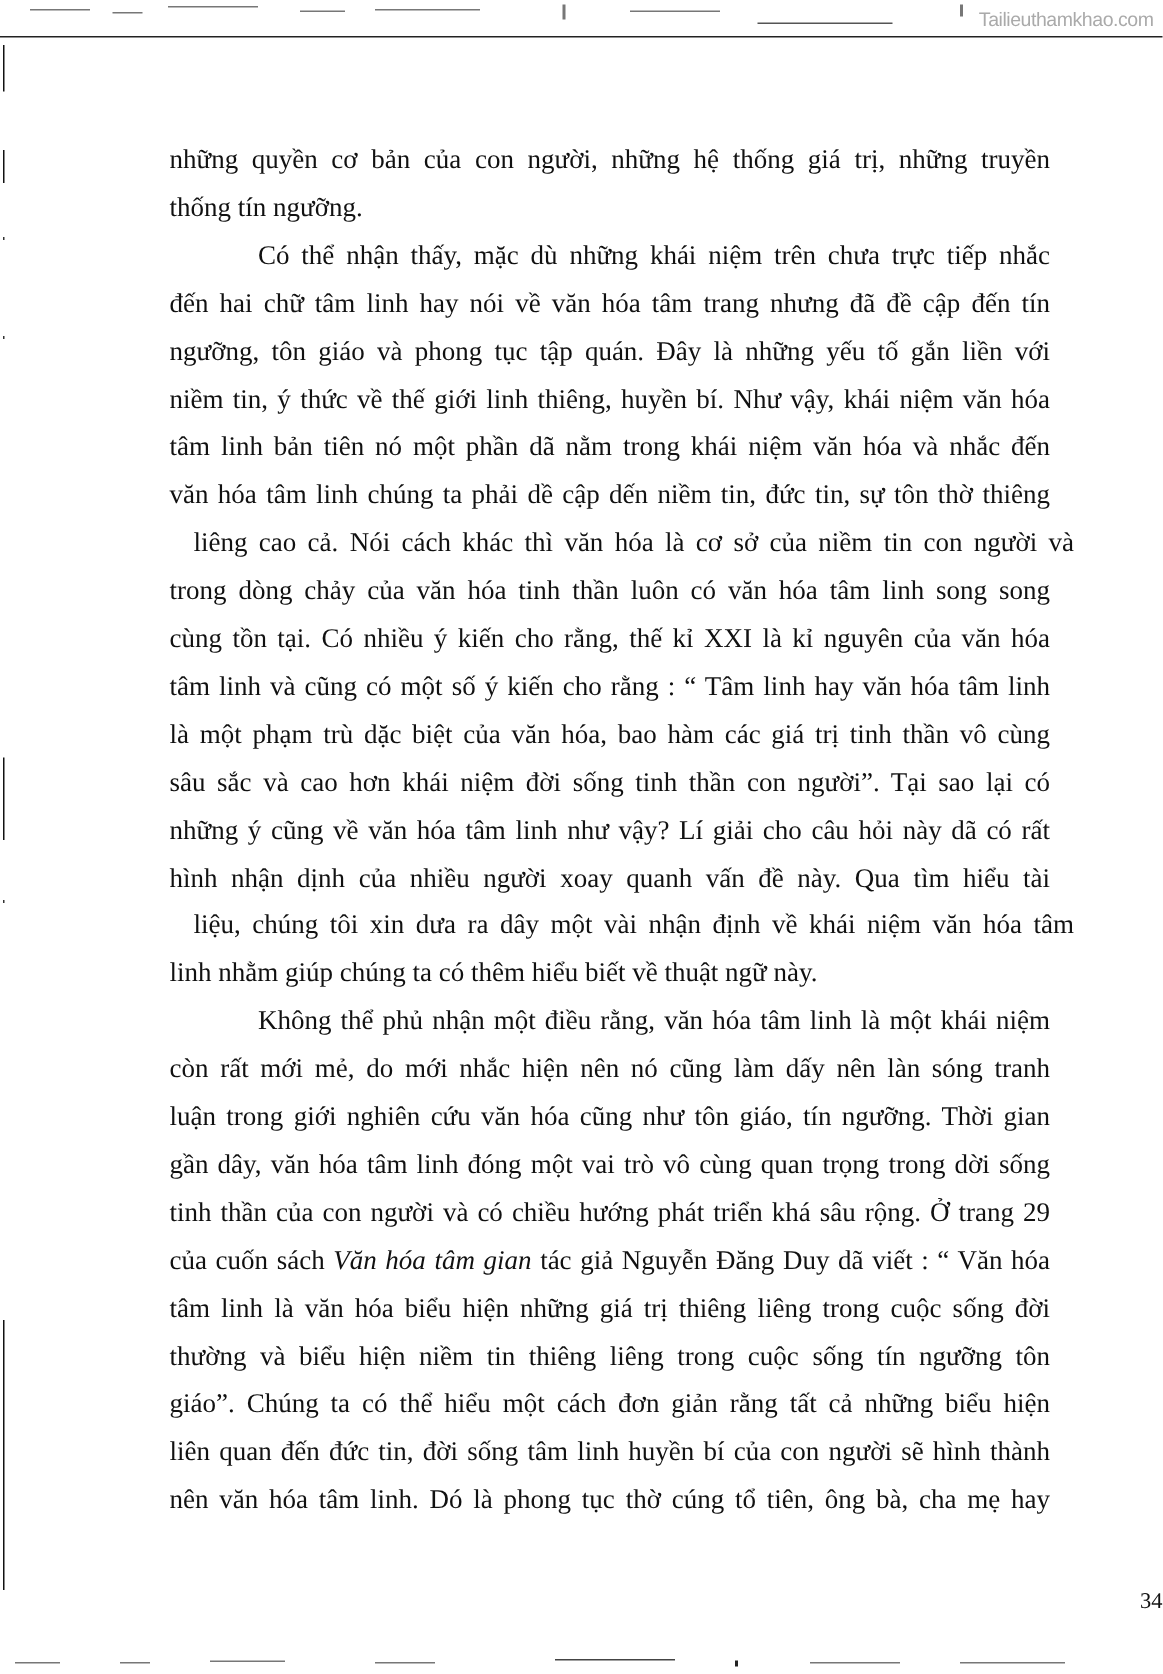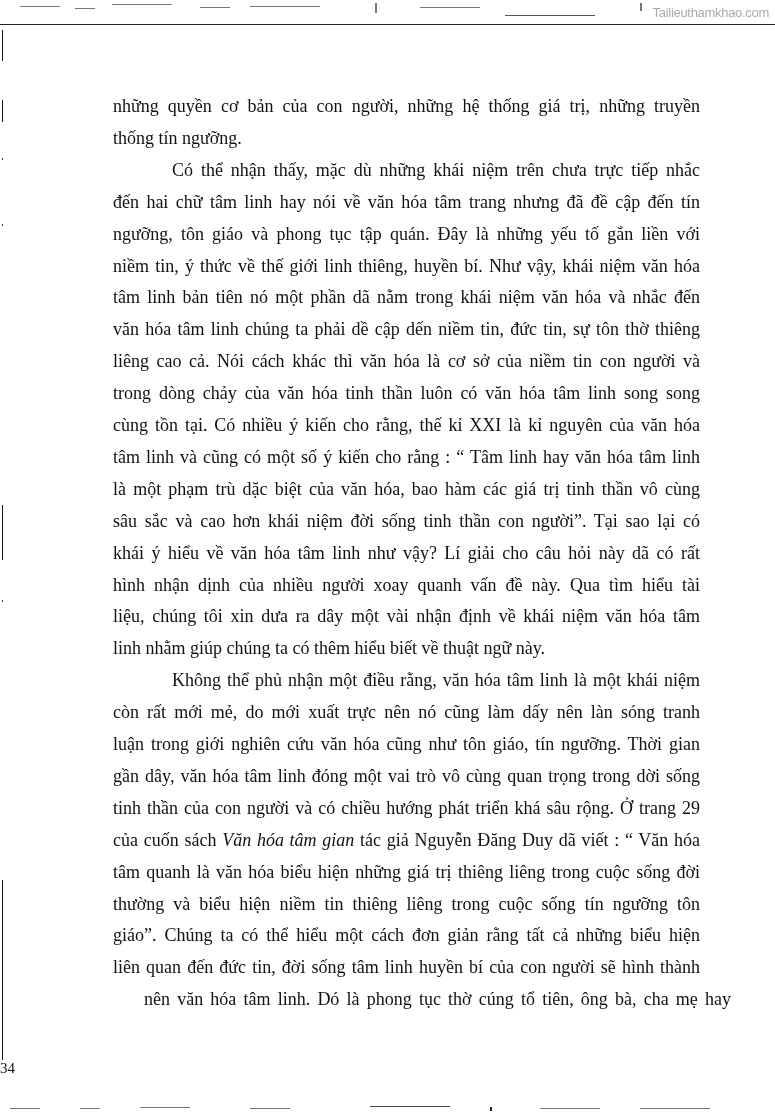--- a/index.html
+++ b/index.html
@@ -7,21 +7,21 @@
     .scan-noise-top { position: absolute; left: 0; top: 0; width: 775px; height: 24px; }
     .noise { position: absolute; background: #777; height: 1px; }
     .top-rule { position: absolute; left: 0; top: 24px; width: 775px; height: 1px; background: #222; }
     .watermark { position: absolute; right: 6px; top: 5px; font-family: "Liberation Sans", "DejaVu Sans", sans-serif; font-size: 13px; color: #aaa; letter-spacing: -0.3px; }
     .margin-line { position: absolute; left: 2px; width: 1px; background: #111; }
     .margin-dot { position: absolute; left: 2px; width: 1px; height: 2px; background: #333; }
     .page { position: absolute; left: 113px; top: 90px; width: 587px; }
     .line { position: absolute; left: 0; width: 587px; height: 32px; font-size: 18px; line-height: 32px; white-space: nowrap; text-align: justify; text-align-last: justify; font-family: Liberation Serif, serif; }
     .line.indent { padding-left: 59px; width: 528px; }
     .line.last { text-align-last: left; }
-    .page-number { position: absolute; left: 0; width: 775px; top: 1060px; text-align: left; font-size: 15px; }
+    .page-number { position: absolute; left: 0; width: 775px; top: 1060px; text-align: right; font-size: 15px; }
     .bottom-noise { position: absolute; left: 0; top: 1106px; width: 775px; height: 6px; }
     em { font-style: italic; }
   </style>
 </head>
 <body>
 
 <div class="scan-noise-top">
   <div class="noise" style="left:20px;top:6px;width:40px;"></div>
   <div class="noise" style="left:75px;top:8px;width:20px;"></div>
   <div class="noise" style="left:112px;top:4px;width:60px;"></div>
@@ -45,41 +45,41 @@
 
 <div class="page" id="page">
     <div class="line" style="top: 0px;">những quyền cơ bản của con người, những hệ thống giá trị, những truyền</div>
     <div class="line last" style="top: 31.9px;">thống tín ngưỡng.</div>
     <div class="line indent" style="top: 63.8px;">Có thể nhận thấy, mặc dù những khái niệm trên chưa trực tiếp nhắc</div>
     <div class="line" style="top: 95.7px;">đến hai chữ tâm linh hay nói về văn hóa tâm trang nhưng đã đề cập đến tín</div>
     <div class="line" style="top: 127.6px;">ngưỡng, tôn giáo và phong tục tập quán. Đây là những yếu tố gắn liền với</div>
     <div class="line" style="top: 159.5px;">niềm tin, ý thức về thế giới linh thiêng, huyền bí. Như vậy, khái niệm văn hóa</div>
     <div class="line" style="top: 191.4px;">tâm linh bản tiên nó một phần dã nằm trong khái niệm văn hóa và nhắc đến</div>
     <div class="line" style="top: 223.3px;">văn hóa tâm linh chúng ta phải dề cập dến niềm tin, đức tin, sự tôn thờ thiêng</div>
-    <div class="line" style="top: 255.2px;">liêng cao cả. Nói cách khác thì văn hóa là cơ sở của niềm tin con người và</div>
+    <div class="line" style="top: 255.2px; margin-left: 16px;">liêng cao cả. Nói cách khác thì văn hóa là cơ sở của niềm tin con người và</div>
     <div class="line" style="top: 287.1px;">trong dòng chảy của văn hóa tinh thần luôn có văn hóa tâm linh song song</div>
     <div class="line" style="top: 319px;">cùng tồn tại. Có nhiều ý kiến cho rằng, thế kỉ XXI là kỉ nguyên của văn hóa</div>
     <div class="line" style="top: 350.9px;">tâm linh và cũng có một số ý kiến cho rằng : “ Tâm linh hay văn hóa tâm linh</div>
     <div class="line" style="top: 382.8px;">là một phạm trù dặc biệt của văn hóa, bao hàm các giá trị tinh thần vô cùng</div>
     <div class="line" style="top: 414.7px;">sâu sắc và cao hơn khái niệm đời sống tinh thần con người”. Tại sao lại có</div>
-    <div class="line" style="top: 446.6px;">khái ý hiểu về văn hóa tâm linh như vậy? Lí giải cho câu hỏi này dã có rất</div>
+    <div class="line" style="top: 446.6px;">những ý cũng về văn hóa tâm linh như vậy? Lí giải cho câu hỏi này dã có rất</div>
     <div class="line" style="top: 478.5px;">hình nhận dịnh của nhiều người xoay quanh vấn đề này. Qua tìm hiểu tài</div>
-    <div class="line" style="top: 510.4px;">liệu, chúng tôi xin dưa ra dây một vài nhận định về khái niệm văn hóa tâm</div>
+    <div class="line" style="top: 510.4px; margin-left: 16px;">liệu, chúng tôi xin dưa ra dây một vài nhận định về khái niệm văn hóa tâm</div>
     <div class="line last" style="top: 542.3px;">linh nhằm giúp chúng ta có thêm hiểu biết về thuật ngữ này.</div>
     <div class="line indent" style="top: 574.2px;">Không thể phủ nhận một điều rằng, văn hóa tâm linh là một khái niệm</div>
-    <div class="line" style="top: 606.1px;">còn rất mới mẻ, do mới xuất trực nên nó cũng làm dấy nên làn sóng tranh</div>
+    <div class="line" style="top: 606.1px;">còn rất mới mẻ, do mới nhắc hiện nên nó cũng làm dấy nên làn sóng tranh</div>
     <div class="line" style="top: 638px;">luận trong giới nghiên cứu văn hóa cũng như tôn giáo, tín ngưỡng. Thời gian</div>
     <div class="line" style="top: 669.9px;">gần dây, văn hóa tâm linh đóng một vai trò vô cùng quan trọng trong dời sống</div>
     <div class="line" style="top: 701.8px;">tinh thần của con người và có chiều hướng phát triển khá sâu rộng. Ở trang 29</div>
     <div class="line" style="top: 733.7px;"><span>của cuốn sách </span><em>Văn hóa tâm gian</em><span> tác giả Nguyễn Đăng Duy dã viết : “ Văn hóa</span></div>
-    <div class="line" style="top: 765.6px;">tâm quanh là văn hóa biểu hiện những giá trị thiêng liêng trong cuộc sống đời</div>
+    <div class="line" style="top: 765.6px;">tâm linh là văn hóa biểu hiện những giá trị thiêng liêng trong cuộc sống đời</div>
     <div class="line" style="top: 797.5px;">thường và biểu hiện niềm tin thiêng liêng trong cuộc sống tín ngưỡng tôn</div>
     <div class="line" style="top: 829.4px;">giáo”. Chúng ta có thể hiểu một cách đơn giản rằng tất cả những biểu hiện</div>
     <div class="line" style="top: 861.3px;">liên quan đến đức tin, đời sống tâm linh huyền bí của con người sẽ hình thành</div>
-    <div class="line" style="top: 893.2px; margin-left: 31px;">nên văn hóa tâm linh. Dó là phong tục thờ cúng tổ tiên, ông bà, cha mẹ hay</div>
+    <div class="line" style="top: 893.2px;">nên văn hóa tâm linh. Dó là phong tục thờ cúng tổ tiên, ông bà, cha mẹ hay</div>
   </div>
 
 <div class="page-number">34</div>
 
 <div class="bottom-noise">
   <div class="noise" style="left:10px;top:2px;width:30px;"></div>
   <div class="noise" style="left:80px;top:2px;width:20px;"></div>
   <div class="noise" style="left:140px;top:1px;width:50px;"></div>
   <div class="noise" style="left:250px;top:2px;width:40px;"></div>
   <div class="noise" style="left:370px;top:0px;width:80px;background:#444;"></div>

